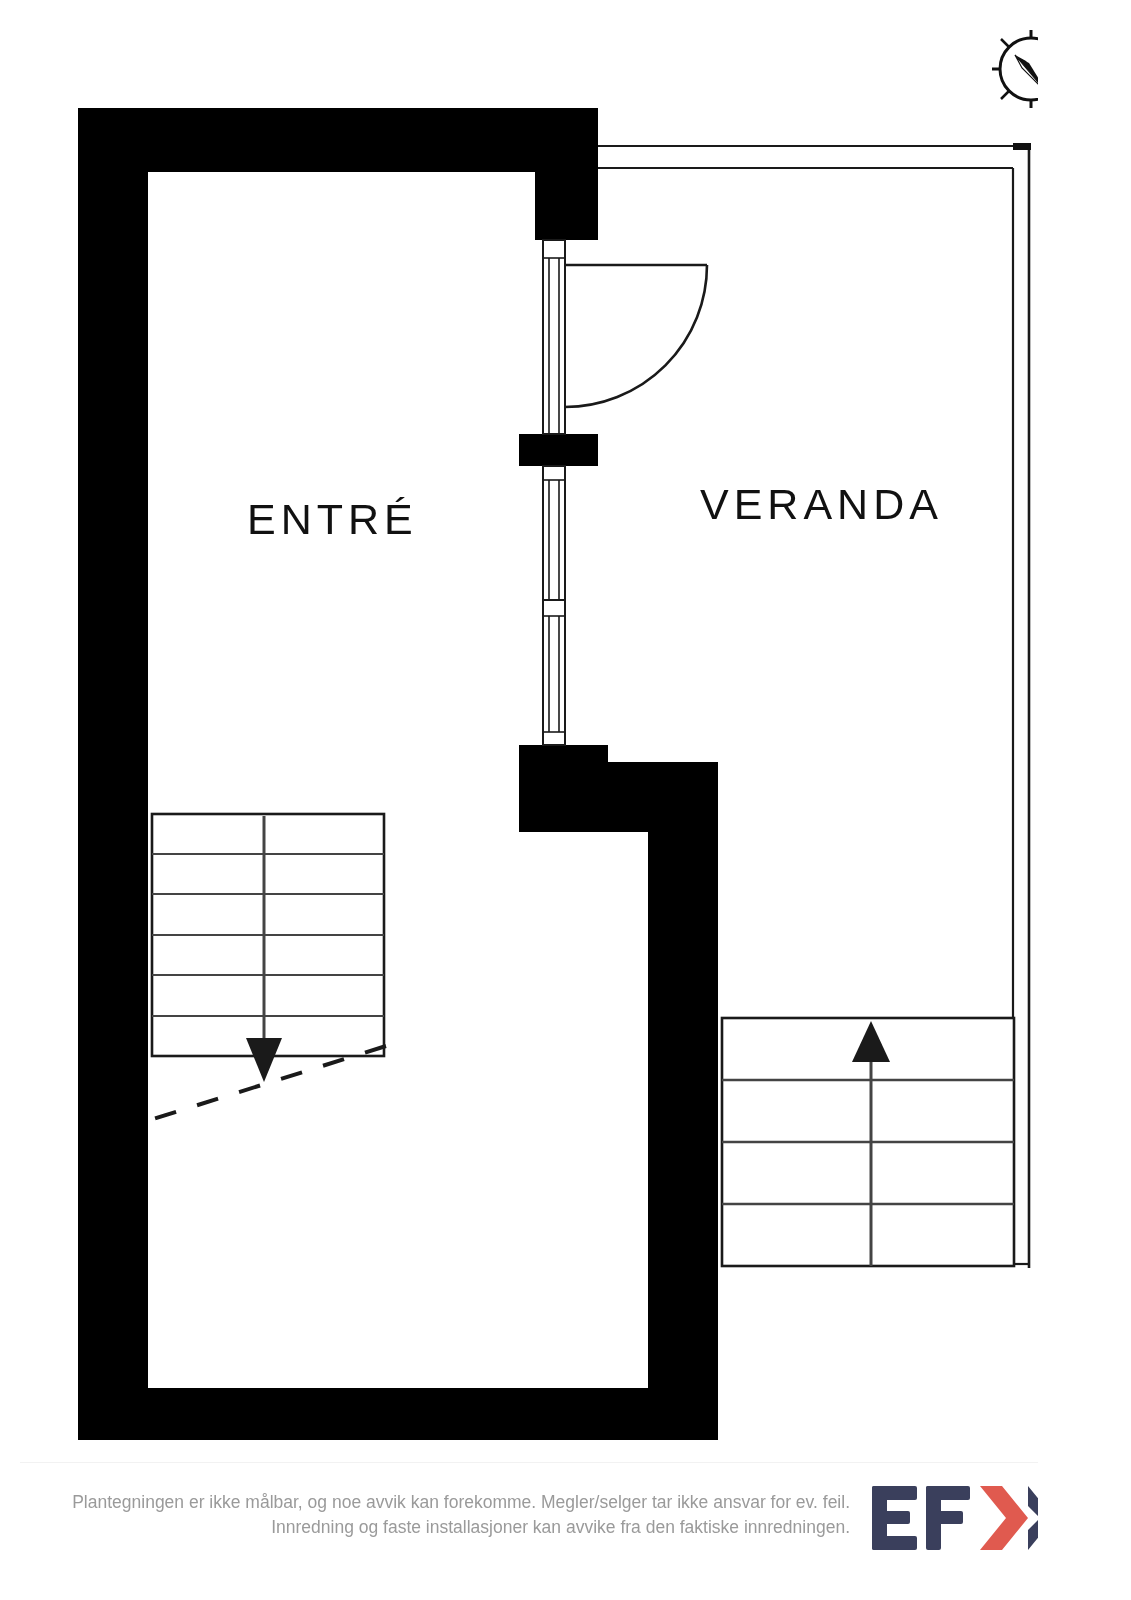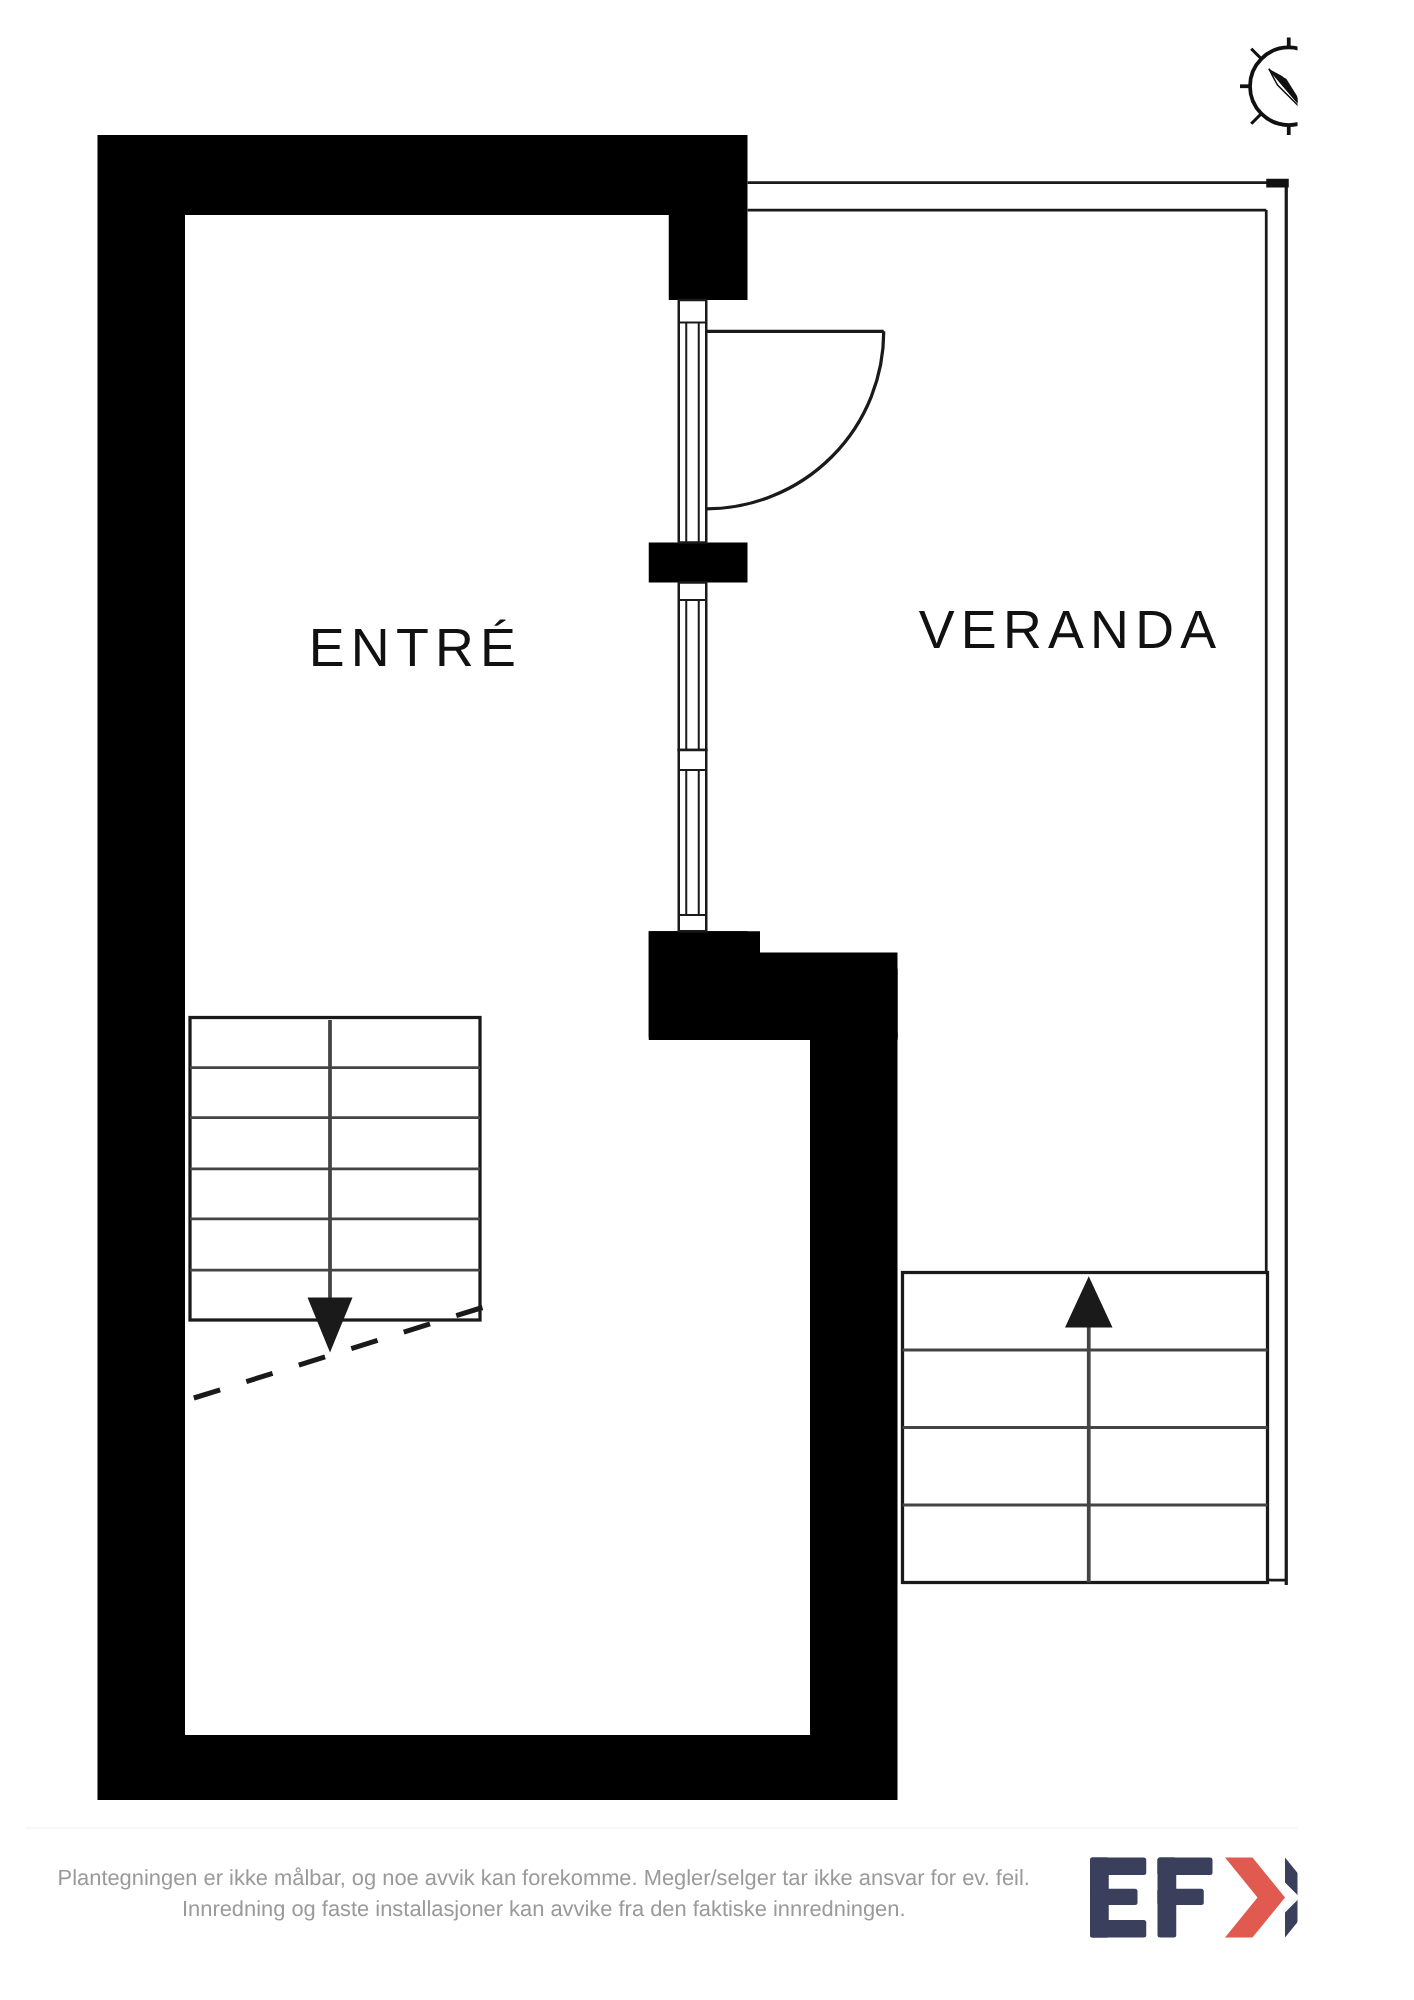--- a/index.html
+++ b/index.html
@@ -36,35 +36,34 @@
   }
   #label-entre {
     left: 247px;
     top: 495px;
     font-size: 43px;
   }
   #label-veranda {
     left: 700px;
     top: 480px;
     font-size: 43px;
-    margin-left: 35px;
   }
   #footer {
     position: absolute;
     left: 0;
     top: 1468px;
     width: 1131px;
     height: 132px;
   }
   #disclaimer {
     position: absolute;
     left: 20px;
     top: 22px;
     width: 830px;
-    text-align: center;
+    text-align: right;
     font-size: 17.5px;
     line-height: 1.45;
     color: #9a9a9a;
     font-family: "Liberation Sans", sans-serif;
   }
   #disclaimer .line {
     display: block;
   }
   #logo {
     position: absolute;

